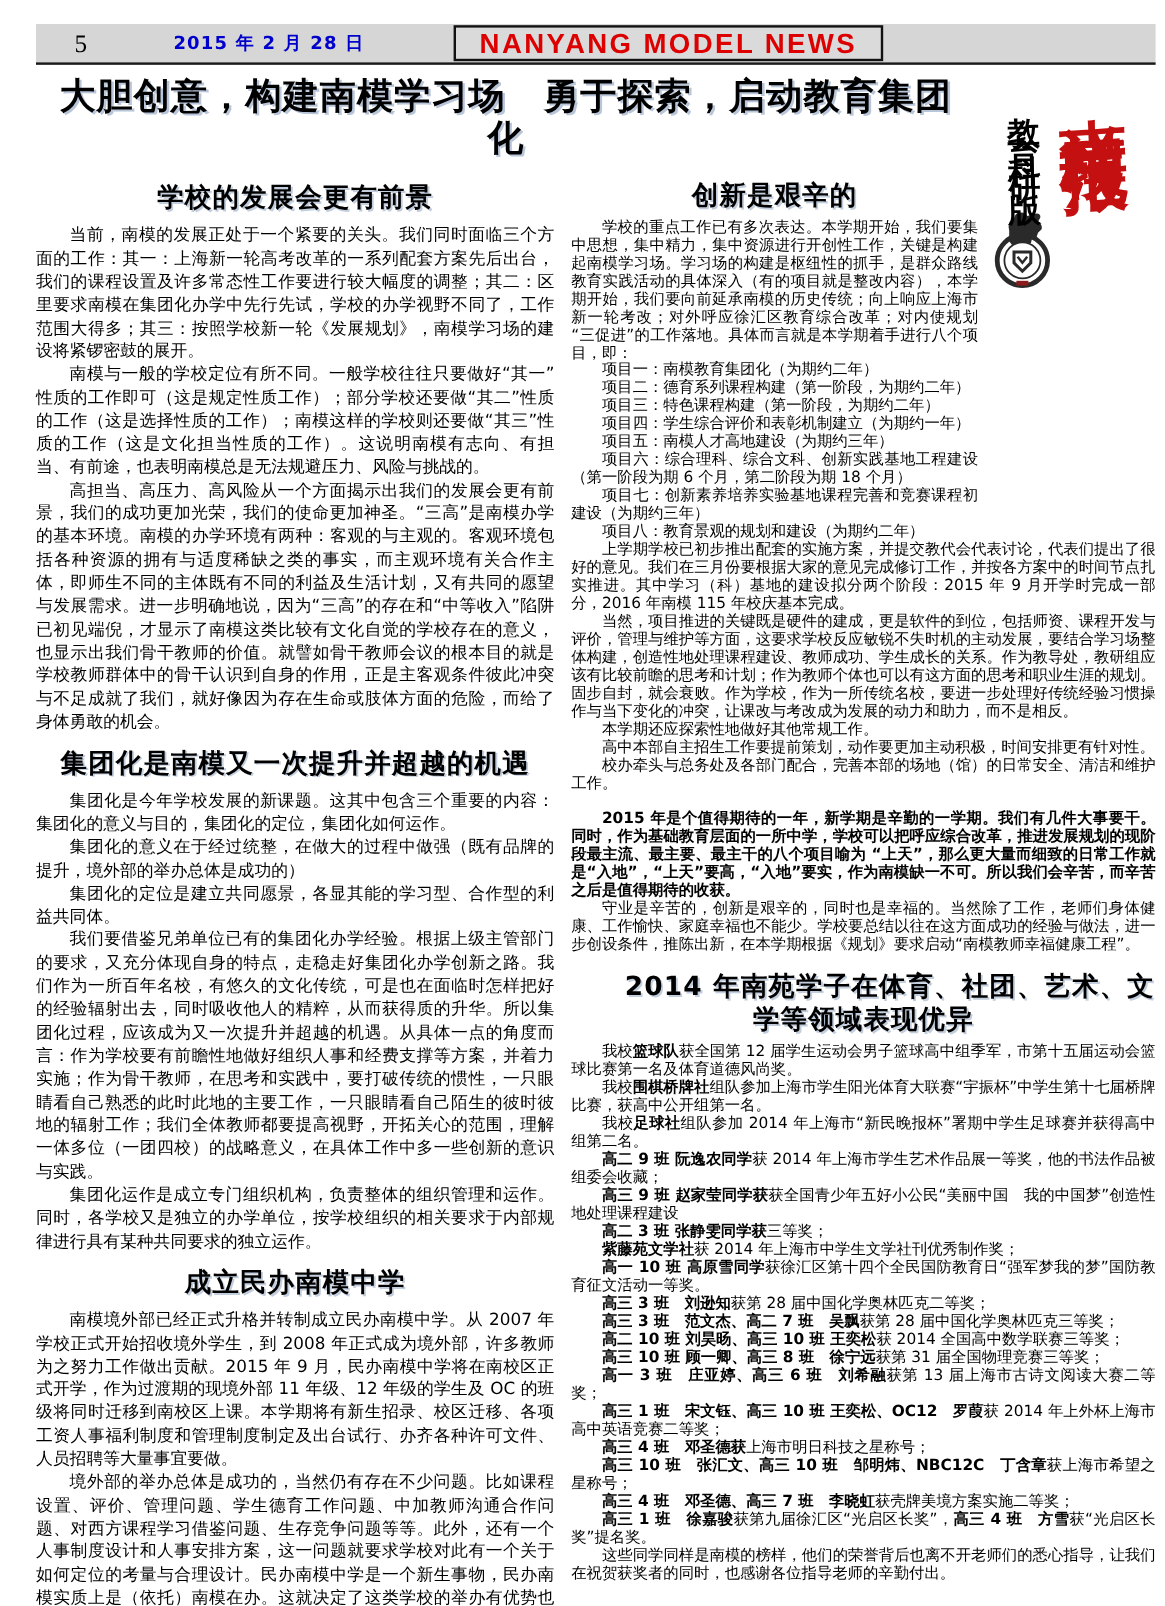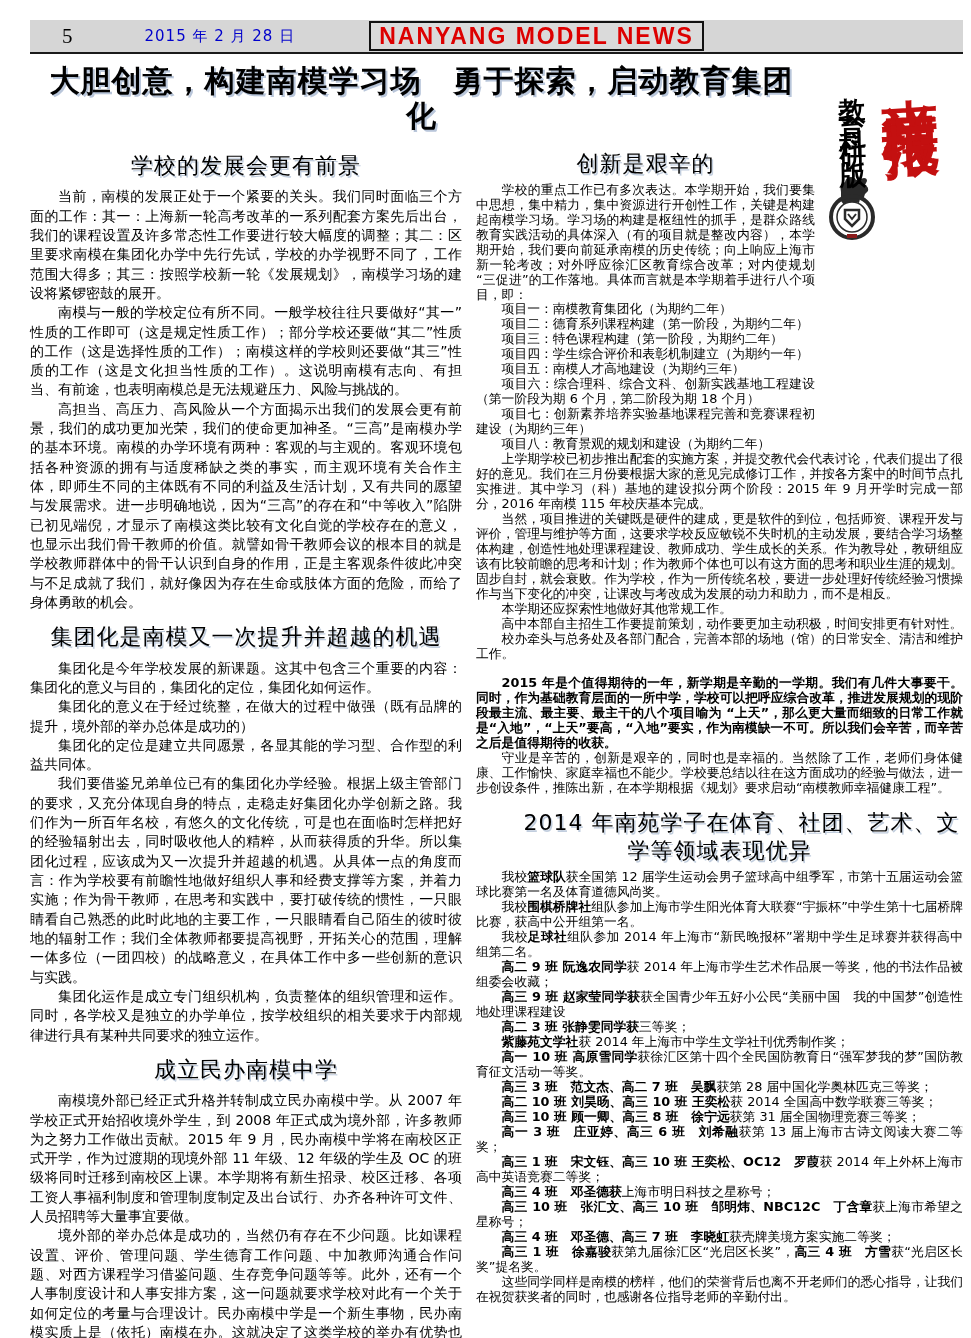--- a/index.html
+++ b/index.html
@@ -7,24 +7,24 @@
     position:relative;width:971px;height:1338px;background:#fff;
     font-family:"DejaVu Sans",sans-serif;color:#000;overflow:hidden;box-sizing:border-box;
     padding:12px 8px 0 30px;
   }
   
   .header-bar{
     display:flex;align-items:center;height:32px;background:#d6d6d6;
     border-bottom:2px solid #1a1a1a;margin-top:8px;
   }
   .page-num{font-family:"Liberation Serif",serif;font-size:21px;margin-left:32px;}
-  .issue-date{color:#0000cc;font-size:15px;font-weight:normal;margin-left:72px;letter-spacing:1px;}
+  .issue-date{color:#0000cc;font-size:15px;font-weight:bold;margin-left:72px;letter-spacing:1px;}
   .masthead-en{
     margin-left:74px;color:#dd0000;font-weight:bold;font-size:23px;letter-spacing:2px;
-    border:2px solid #111;padding:0 8px;line-height:26px;background:#dadada;
+    border:2px solid #111;padding:0 20px;line-height:26px;background:#dadada;
     font-family:"Liberation Sans",sans-serif;
   }
   
   .headline{
     margin:10px 160px 8px 10px;text-align:center;
     font-size:30px;font-weight:bold;letter-spacing:1px;line-height:1.15;
     text-shadow:2px 2px 0 #b9c6da;
   }
   
   .strip{position:absolute;top:54px;right:6px;width:142px;height:348px;display:flex;}
@@ -38,21 +38,21 @@
     writing-mode:vertical-rl;font-size:56px;line-height:1.0;font-weight:bold;
     color:#c41010;transform:rotate(-2deg) skewY(-2deg);letter-spacing:6px;
     font-family:"DejaVu Serif",serif;margin-left:6px;
   }
   
   .columns{display:flex;margin-top:2px;}
   .col-left{width:432px;flex:none;font-size:14px;line-height:1.38;text-align:justify;}
   .col-right{flex:1;margin-left:14px;font-size:12.8px;line-height:1.17;text-align:justify;}
   .narrow{margin-right:148px;}
   .section-title{
-    text-align:center;font-size:22px;font-weight:normal;margin:10px 0 6px 0;
+    text-align:center;font-size:22px;font-weight:bold;margin:10px 0 6px 0;
     text-shadow:1.5px 1.5px 0 #c2cede;letter-spacing:1px;
   }
   .awards-title{text-align:center;text-indent:2em;line-height:1.25;margin:14px 0 6px 0;}
   .par{margin:0;text-indent:2em;}
   .gap-top{margin-top:14px;font-weight:bold;}
   .bold{font-weight:bold;}
 </style>
 </head>
 <body>
 
@@ -129,20 +129,21 @@
       <h2 class="section-title awards-title">2014 年南苑学子在体育、社团、艺术、文学等领域表现优异</h2>
       <div id="awards">
           <p class="par"><span>我校</span><span class="bold">篮球队</span><span>获全国第 12 届学生运动会男子篮球高中组季军，市第十五届运动会篮球比赛第一名及体育道德风尚奖。</span></p>
           <p class="par"><span>我校</span><span class="bold">围棋桥牌社</span><span>组队参加上海市学生阳光体育大联赛“宇振杯”中学生第十七届桥牌比赛，获高中公开组第一名。</span></p>
           <p class="par"><span>我校</span><span class="bold">足球社</span><span>组队参加 2014 年上海市“新民晚报杯”署期中学生足球赛并获得高中组第二名。</span></p>
           <p class="par"><span class="bold">高二 9 班 阮逸农同学</span><span>获 2014 年上海市学生艺术作品展一等奖，他的书法作品被组委会收藏；</span></p>
           <p class="par"><span class="bold">高三 9 班 赵家莹同学获</span><span>获全国青少年五好小公民“美丽中国　我的中国梦”创造性地处理课程建设</span></p>
           <p class="par"><span class="bold">高二 3 班 张静雯同学获</span><span>三等奖；</span></p>
           <p class="par"><span class="bold">紫藤苑文学社</span><span>获 2014 年上海市中学生文学社刊优秀制作奖；</span></p>
           <p class="par"><span class="bold">高一 10 班 高原雪同学</span><span>获徐汇区第十四个全民国防教育日“强军梦我的梦”国防教育征文活动一等奖。</span></p>
+          <p class="par"><span class="bold">高三 3 班　刘逊知</span><span>获第 28 届中国化学奥林匹克二等奖；</span></p>
           <p class="par"><span class="bold">高三 3 班　范文杰、高二 7 班　吴飘</span><span>获第 28 届中国化学奥林匹克三等奖；</span></p>
           <p class="par"><span class="bold">高二 10 班 刘昊旸、高三 10 班 王奕松</span><span>获 2014 全国高中数学联赛三等奖；</span></p>
           <p class="par"><span class="bold">高三 10 班 顾一卿、高三 8 班　徐宁远</span><span>获第 31 届全国物理竞赛三等奖；</span></p>
           <p class="par"><span class="bold">高一 3 班　庄亚婷、高三 6 班　刘希融</span><span>获第 13 届上海市古诗文阅读大赛二等奖；</span></p>
           <p class="par"><span class="bold">高三 1 班　宋文钰、高三 10 班 王奕松、OC12　罗葭</span><span>获 2014 年上外杯上海市高中英语竞赛二等奖；</span></p>
           <p class="par"><span class="bold">高三 4 班　邓圣德获</span><span>上海市明日科技之星称号；</span></p>
           <p class="par"><span class="bold">高三 10 班　张汇文、高三 10 班　邹明炜、NBC12C　丁含章</span><span>获上海市希望之星称号；</span></p>
           <p class="par"><span class="bold">高三 4 班　邓圣德、高三 7 班　李晓虹</span><span>获壳牌美境方案实施二等奖；</span></p>
           <p class="par"><span class="bold">高三 1 班　徐嘉骏</span><span>获第九届徐汇区“光启区长奖”，</span><span class="bold">高三 4 班　方雪</span><span>获“光启区长奖”提名奖。</span></p>
           <p class="par"><span>这些同学同样是南模的榜样，他们的荣誉背后也离不开老师们的悉心指导，让我们在祝贺获奖者的同时，也感谢各位指导老师的辛勤付出。</span></p>

